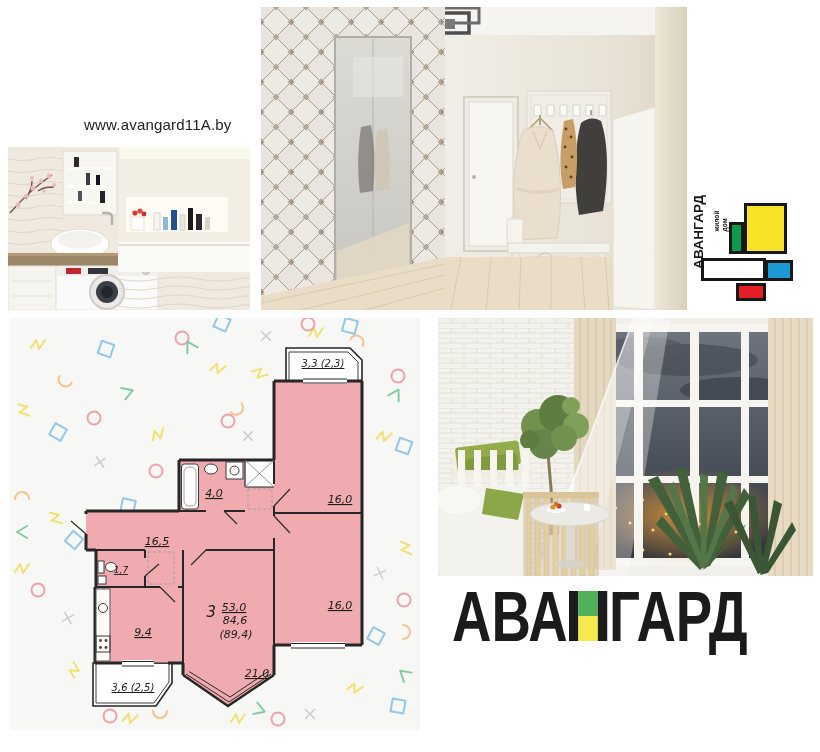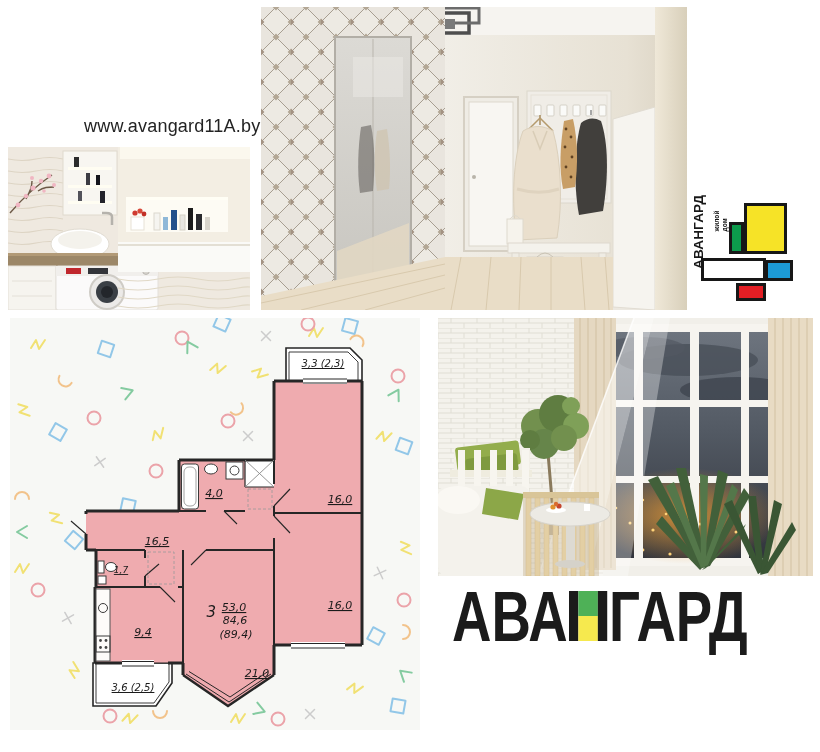--- a/index.html
+++ b/index.html
@@ -2,21 +2,21 @@
 <html style="--room-fill: #efabaf; --card-bg: #f7f8f5; --logo-yellow: #f6e327; --logo-green: #0c9b4c; --logo-blue: #1c9ad6; --logo-red: #e31e24; --n-top: #4eb157; --n-bottom: #f6e94e;"><head>
 <meta charset="utf-8">
 <style>
   html,body{margin:0;padding:0;}
   body{
     width:820px;height:752px;position:relative;background:#ffffff;
     font-family:"Liberation Sans",sans-serif;overflow:hidden;
   }
   .abs{position:absolute;}
   
-  .url-text{left:84px;top:116px;font-size:18px;color:#232323;font-weight:500;letter-spacing:.2px;}
+  .url-text{left:84px;top:116px;font-size:15px;color:#232323;font-weight:500;letter-spacing:.2px;}
   
   #bathroom-photo{left:8px;top:147px;}
   #hallway-photo{left:261px;top:7px;}
   #living-photo{left:438px;top:318px;}
   #floorplan-card{left:10px;top:318px;}
   
   .logo{left:698px;top:174px;width:112px;height:134px;}
   .logo-brand{
     position:absolute;left:8px;top:80px;transform:rotate(-90deg);transform-origin:left bottom;
     font-size:13.5px;font-weight:700;color:#171717;letter-spacing:.2px;white-space:nowrap;

